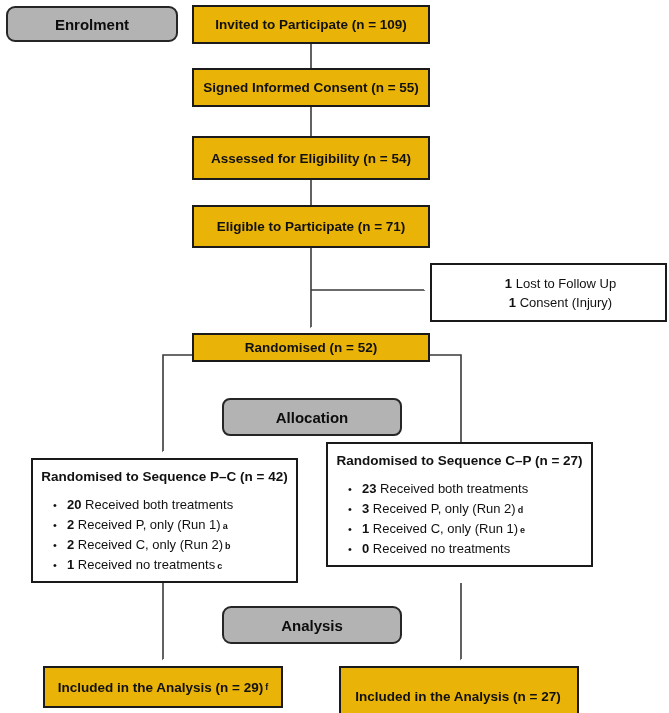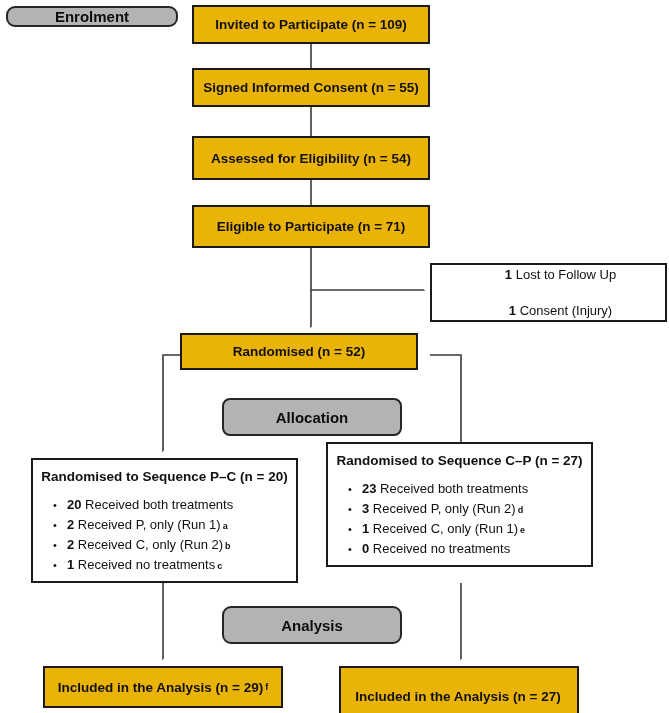--- a/index.html
+++ b/index.html
@@ -49,21 +49,21 @@
     color: #0d0d0d;
   }
   .sidebox {
     position: absolute;
     background: #ffffff;
     border: 2px solid #1a1a1a;
     box-sizing: border-box;
     display: flex;
     flex-direction: column;
     align-items: center;
-    justify-content: space-between;
+    justify-content: center;
     font-size: 13px;
     line-height: 19px;
     padding-left: 24px;
   }
   .allocbox {
     position: absolute;
     background: #ffffff;
     border: 2px solid #1a1a1a;
     box-sizing: border-box;
     padding: 9px 8px 8px 8px;
@@ -114,43 +114,43 @@
       <path d="M 311 180 V 205"></path>
       <path d="M 311 248 V 327" marker-end="url(#arrow)"></path>
       <path d="M 311 290 H 424" marker-end="url(#arrow)"></path>
       <path d="M 192 355 H 163 V 451" marker-end="url(#arrow)"></path>
       <path d="M 430 355 H 461 V 451" marker-end="url(#arrow)"></path>
       <path d="M 163 583 V 659" marker-end="url(#arrow)"></path>
       <path d="M 461 583 V 659" marker-end="url(#arrow)"></path>
     </g>
   </svg>
 
-  <div class="badge" style="left:6px; top:6px; width:172px; height:21px;">Enrolment</div>
+  <div class="badge" style="left:6px; top:6px; width:172px; height:36px;">Enrolment</div>
 
   <div class="badge" style="left:222px; top:398px; width:180px; height:38px;border-radius:8px;">Allocation</div>
 
   <div class="badge" style="left:222px; top:606px; width:180px; height:38px;">Analysis</div>
 
   <div class="flowbox" style="left:192px; top:5px; width:238px; height:39px;">Invited to Participate (n = 109)</div>
 
   <div class="flowbox" style="left:192px; top:68px; width:238px; height:39px;">Signed Informed Consent (n = 55)</div>
 
   <div class="flowbox" style="left:192px; top:136px; width:238px; height:44px;text-align:right;">Assessed for Eligibility (n = 54)</div>
 
   <div class="flowbox" style="left:192px; top:205px; width:238px; height:43px;">Eligible to Participate (n = 71)</div>
 
   <div class="sidebox" style="left:430px; top:263px; width:237px; height:59px;">
     <div class="numline"><span class="bnum">1</span><span class="btext"> Lost to Follow Up</span></div>
     <div class="numline"><span class="bnum">1</span><span class="btext"> Consent (Injury)</span></div>
   </div>
 
-  <div class="flowbox" style="left:180px; top:333px; width:238px; height:37px;">Randomised (n = 52)</div>
+  <div class="flowbox" style="left:192px; top:333px; width:238px; height:29px;">Randomised (n = 52)</div>
 
   <div class="allocbox" style="left:31px; top:458px; width:267px; height:125px;">
-    <div class="title">Randomised to Sequence P–C (n = 20)</div>
+    <div class="title">Randomised to Sequence P–C (n = 42)</div>
     <div class="bullet-row">
       <span class="bullet-marker">•</span>
         <span class="bnum">20</span>
         <span class="btext"> Received both treatments</span>
         <sup class="fnote"></sup>
     </div>
     <div class="bullet-row">
       <span class="bullet-marker">•</span>
         <span class="bnum">2</span>
         <span class="btext"> Received P, only (Run 1)</span>

